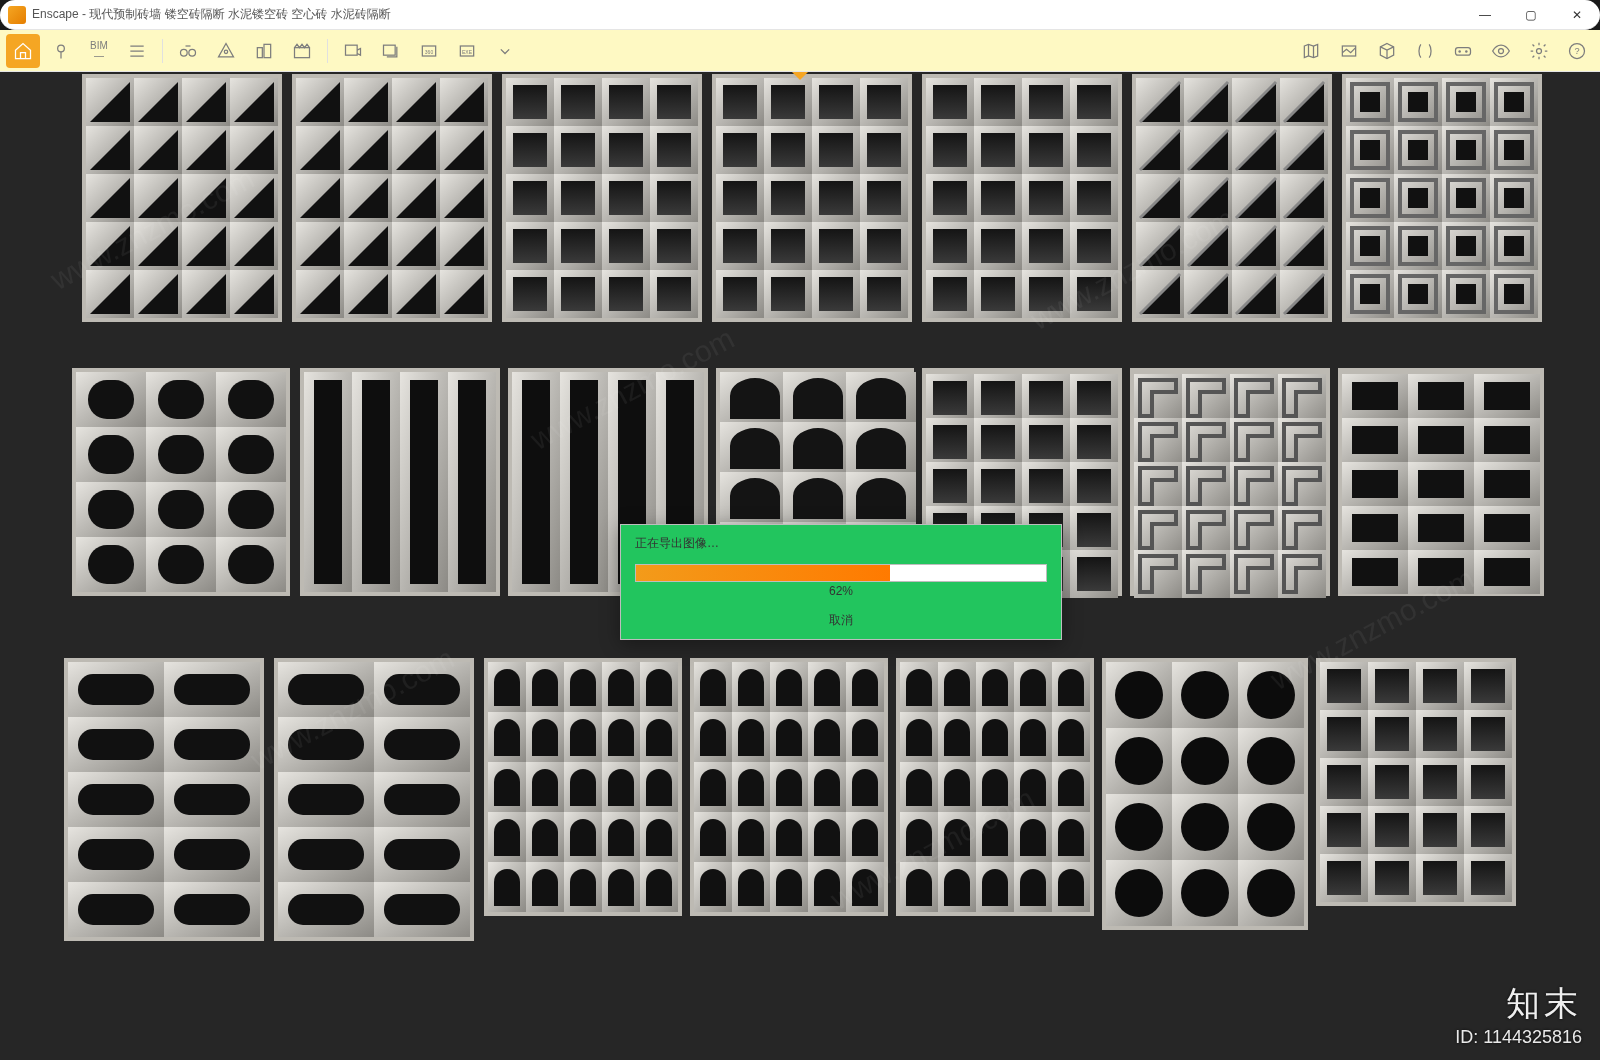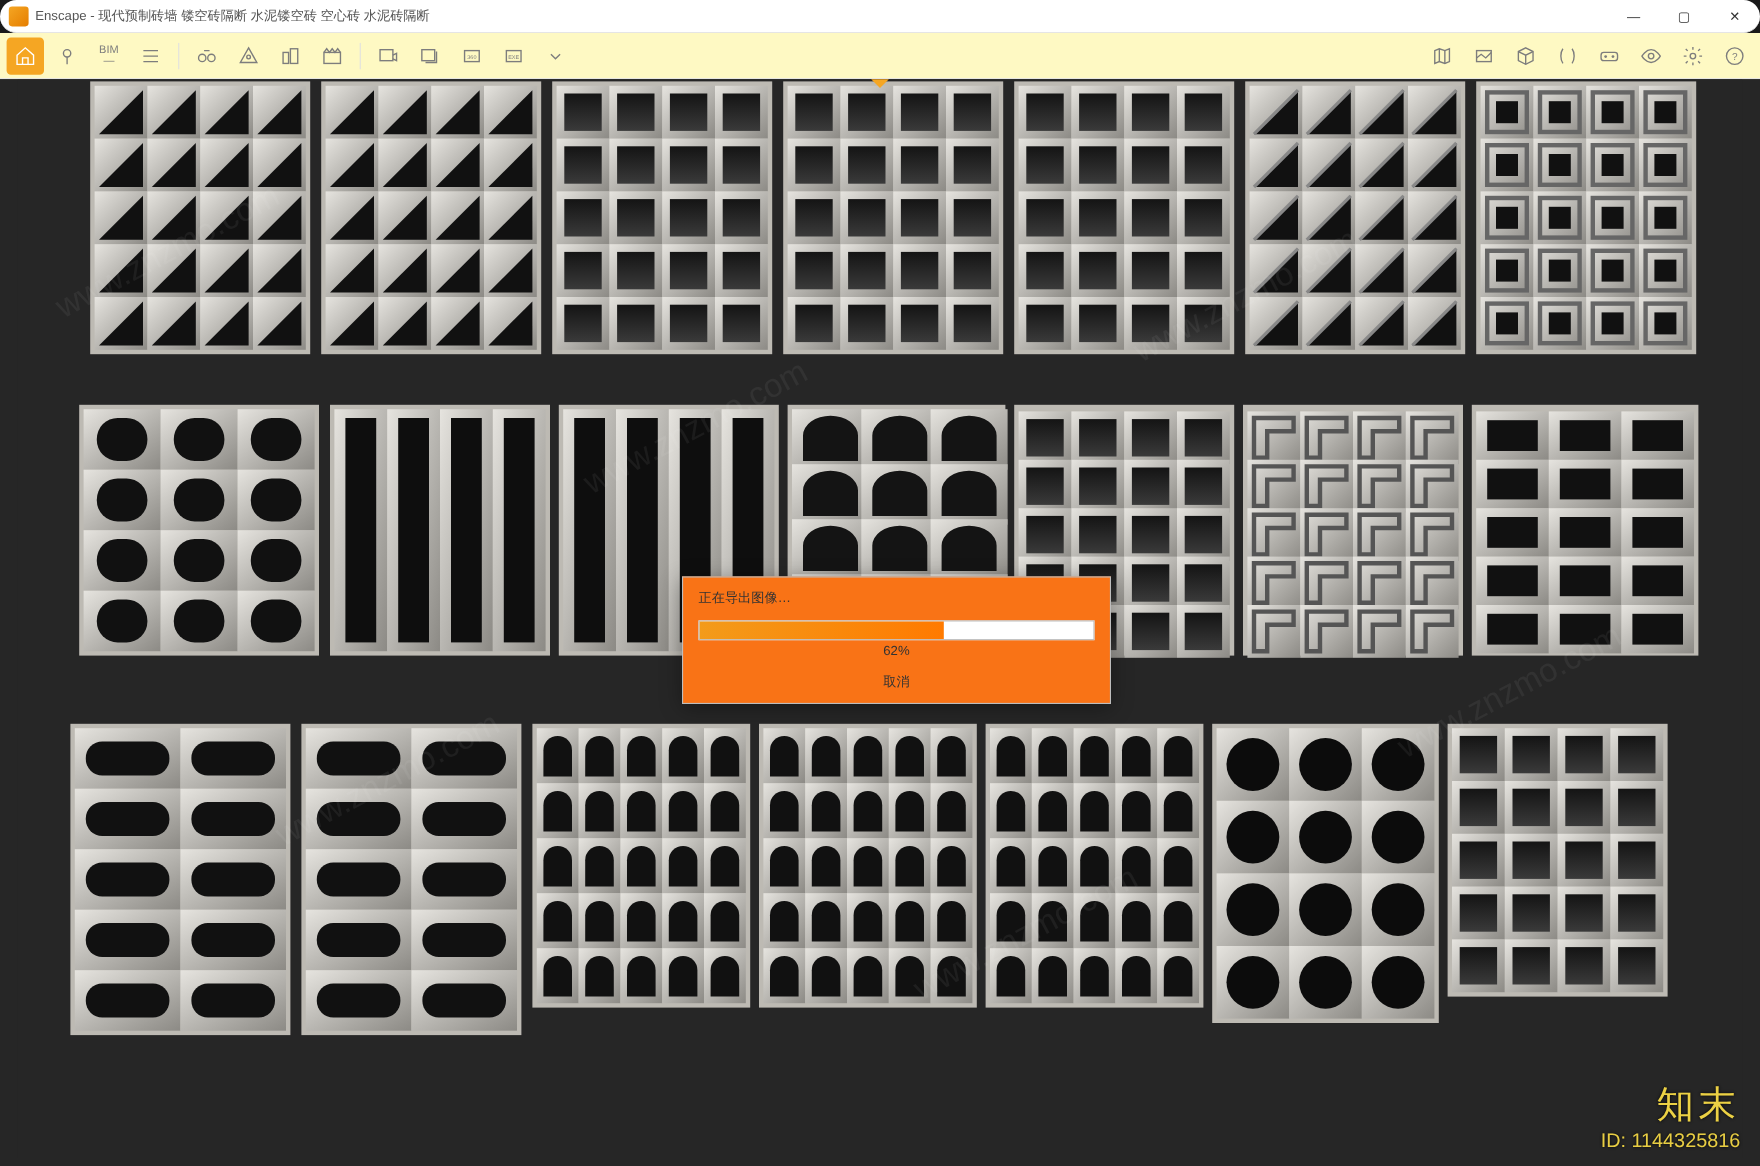--- a/index.html
+++ b/index.html
@@ -14,29 +14,29 @@
   .tool.active{background:#f5a623;color:#fff;}
   .toolbar .sep{width:1px;height:24px;background:#e0e0e0;margin:0 4px;}
   .toolbar .spacer{flex:1;}
   .tool svg{width:20px;height:20px;stroke:currentColor;fill:none;stroke-width:1.5;}
   .label-bim{font-size:10px;color:#7d7d7d;padding:0 4px;text-align:center;line-height:1;}
   .notch{position:absolute;left:50%;top:72px;transform:translateX(-50%);width:0;height:0;border-left:8px solid transparent;border-right:8px solid transparent;border-top:8px solid #f5a623;z-index:5;}
   .viewport{position:absolute;left:0;top:72px;width:1600px;height:988px;background:#262626;overflow:hidden;}
   .canvas{position:absolute;left:16px;top:0;width:1568px;height:980px;}
   .canvas svg{width:100%;height:100%;display:block;}
   
-  .dialog{position:absolute;left:620px;top:452px;width:390px;background:#f97316;border:1px solid #bdbdbd;box-shadow:0 4px 18px rgba(0,0,0,.35);z-index:20;font-size:12px;color:#333;}
+  .dialog{position:absolute;left:620px;top:452px;width:442px;background:#22c55e;border:1px solid #bdbdbd;box-shadow:0 4px 18px rgba(0,0,0,.35);z-index:20;font-size:12px;color:#333;}
   .dialog .hdr{padding:10px 14px 6px;font-size:12px;}
   .dialog .barwrap{margin:6px 14px 2px;height:18px;border:1px solid #bdbdbd;background:#fff;}
   .dialog .barfill{height:100%;background:linear-gradient(90deg,#f39b1a,#ff7a00);}
   .dialog .pct{text-align:center;font-size:12px;color:#333;margin:2px 11px 8px;}
   .dialog .btns{display:flex;justify-content:center;padding:6px 14px 10px;}
   .dialog .btn{min-width:60px;text-align:center;color:#333;font-size:12px;cursor:default;}
   
-  .wm{position:absolute;right:18px;bottom:12px;color:#fde047;text-align:right;z-index:15;text-shadow:0 0 3px #000;}
+  .wm{position:absolute;right:18px;bottom:12px;color:#ffffff;text-align:right;z-index:15;text-shadow:0 0 3px #000;}
   .wm .brand{font-size:34px;font-weight:500;letter-spacing:4px;opacity:.92;}
   .wm .id{font-size:18px;opacity:.9;margin-left:44px;}
   
   .diag-wm{position:absolute;color:rgba(255,255,255,.06);font-size:30px;pointer-events:none;white-space:nowrap;transform:rotate(-28deg);z-index:6;}
 </style>
 </head>
 <body>
 
 <div class="titlebar">
   <span class="logo"></span>

